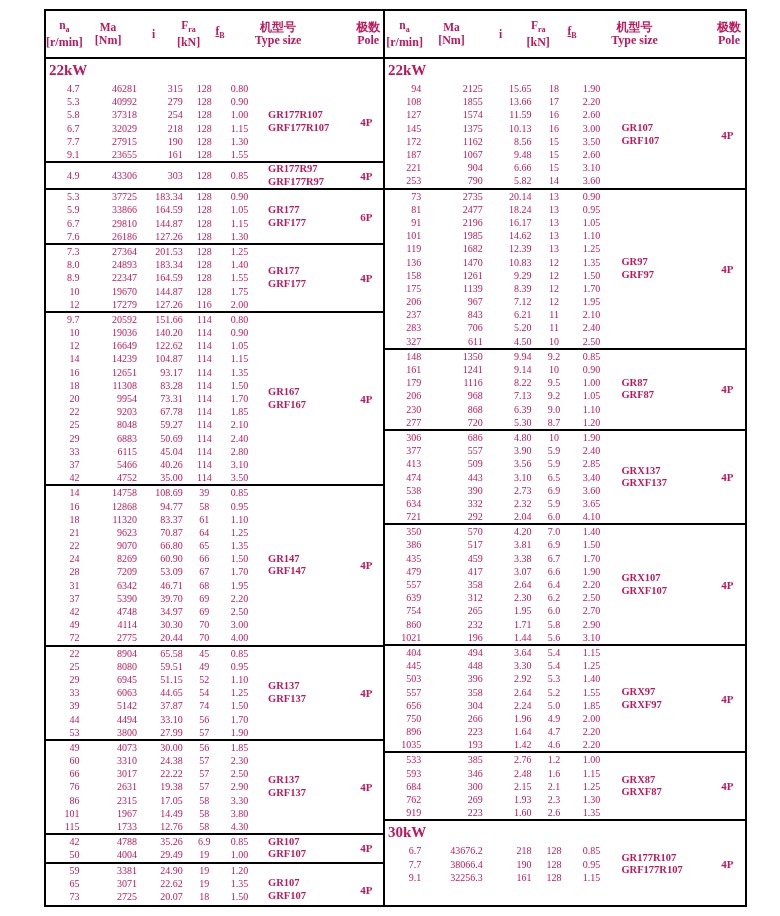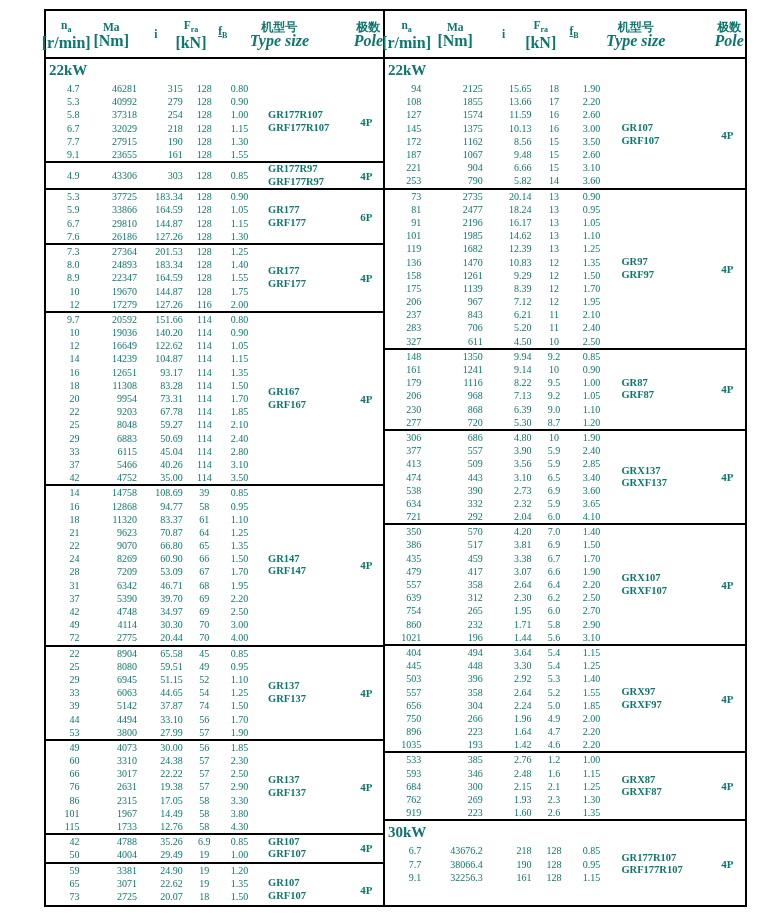--- a/index.html
+++ b/index.html
@@ -1,21 +1,21 @@
 <!DOCTYPE html>
 <html><head>
 <meta charset="utf-8">
 <style>
   html,body{margin:0;padding:0;}
   .page{
     position:relative;
     width:780px;height:916px;
     background:#ffffff;
     font-family:"Liberation Serif", serif;
-    color:#0f766e;
+    color:#be185d;
     overflow:hidden;
   }
   .tablebox{
     position:absolute;left:44px;top:9px;
     width:703px;height:898px;
     border:2.5px solid #000;
     box-sizing:border-box;
     display:flex;
   }
   .half{height:100%;box-sizing:border-box;display:flex;flex-direction:column;}
@@ -27,30 +27,30 @@
     border-bottom:2px solid #000;
     display:flex;align-items:stretch;
   }
   .hcell{
     display:flex;flex-direction:column;align-items:center;justify-content:center;
     font-weight:bold;font-size:11.5px;line-height:13px;
     box-sizing:border-box;
   }
   .hl1{white-space:nowrap;}
   .hl1 sub{font-size:8px;}
-  .hl2{font-size:16px;white-space:nowrap;}
+  .hl2{font-size:12px;white-space:nowrap;}
   .c-na{width:12%;}
   .c-ma{width:16.8%;}
   .c-i{width:13.3%;}
   .c-fra{width:9.8%;}
   .c-fb{width:11%;text-decoration:underline;}
   .c-type{width:27.3%;}
   .c-pole{width:9.8%;margin-left:34px;}
   .c-type .hl1,.c-pole .hl1{font-family:"Liberation Sans",sans-serif;font-size:12px;}
-  .c-pole .hl2, .c-type .hl2{font-weight:bold;font-style:italic;}
+  .c-pole .hl2, .c-type .hl2{font-weight:bold;}
   
   .tbody{flex:1;display:flex;flex-direction:column;overflow:hidden;}
   .power{
     height:23px;flex:0 0 23px;line-height:23px;
     font-size:15px;font-weight:bold;padding-left:3px;
   }
   .section{
     display:flex;align-items:center;
     border-bottom:2px solid #000;
     box-sizing:border-box;

